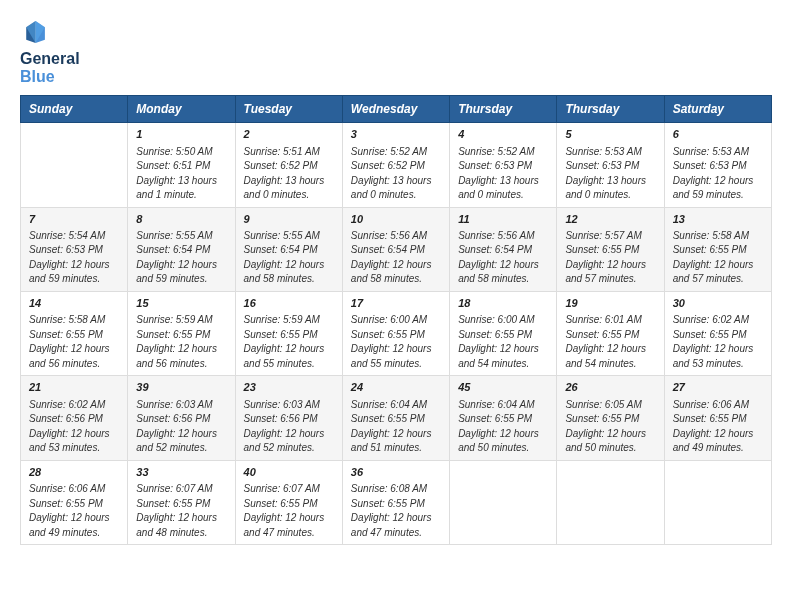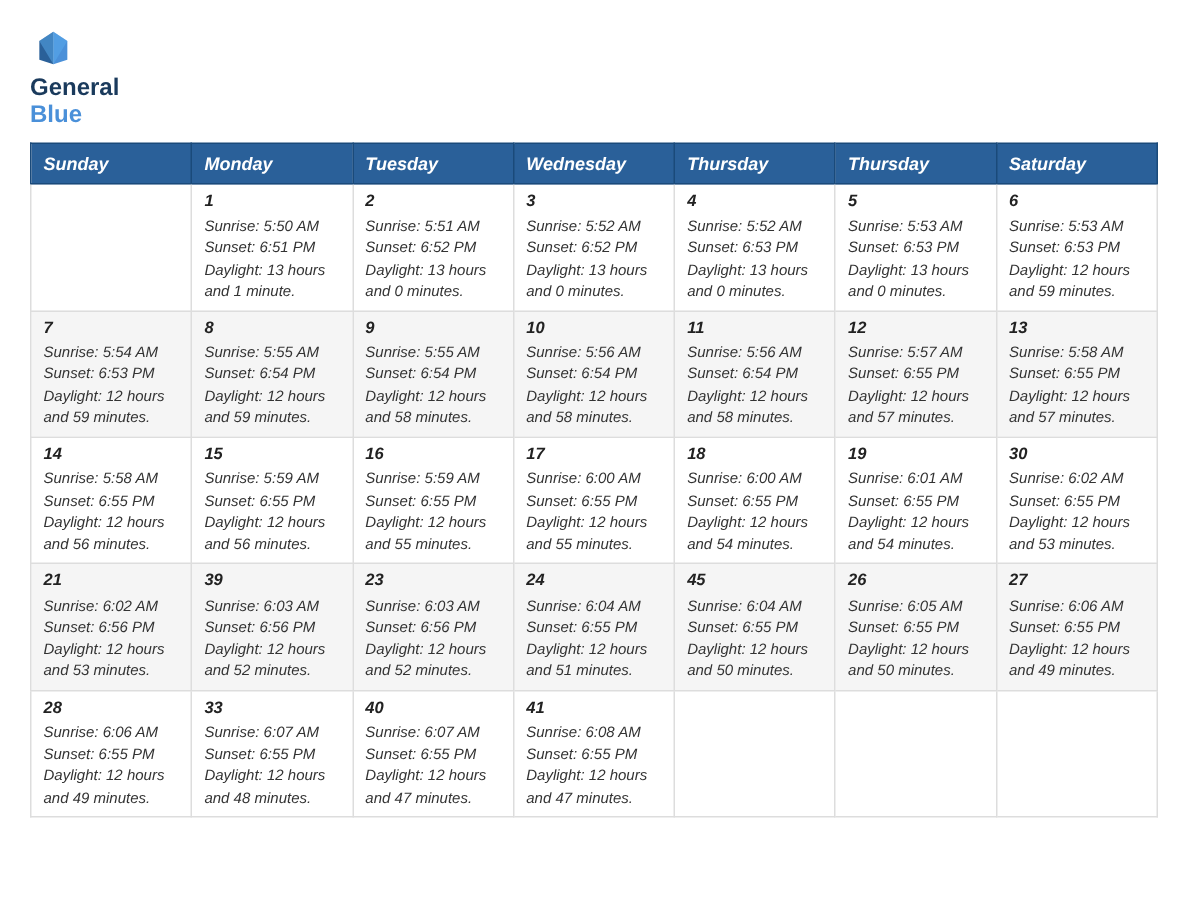--- a/index.html
+++ b/index.html
@@ -244,21 +244,21 @@
           </td>
           <td>
             <span class="day-num">33</span>
             <div class="cell-content">Sunrise: 6:07 AM<br>Sunset: 6:55 PM<br>Daylight: 12 hours<br>and 48 minutes.</div>
           </td>
           <td>
             <span class="day-num">40</span>
             <div class="cell-content">Sunrise: 6:07 AM<br>Sunset: 6:55 PM<br>Daylight: 12 hours<br>and 47 minutes.</div>
           </td>
           <td>
-            <span class="day-num">41</span>
+            <span class="day-num">36</span>
             <div class="cell-content">Sunrise: 6:08 AM<br>Sunset: 6:55 PM<br>Daylight: 12 hours<br>and 47 minutes.</div>
           </td>
           <td class="empty"></td>
           <td class="empty"></td>
           <td class="empty"></td>
         </tr>
       </tbody>
   </table>
 </div>
 

